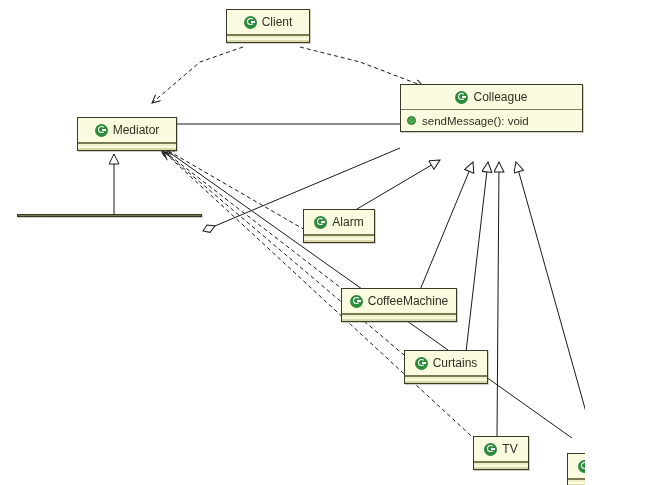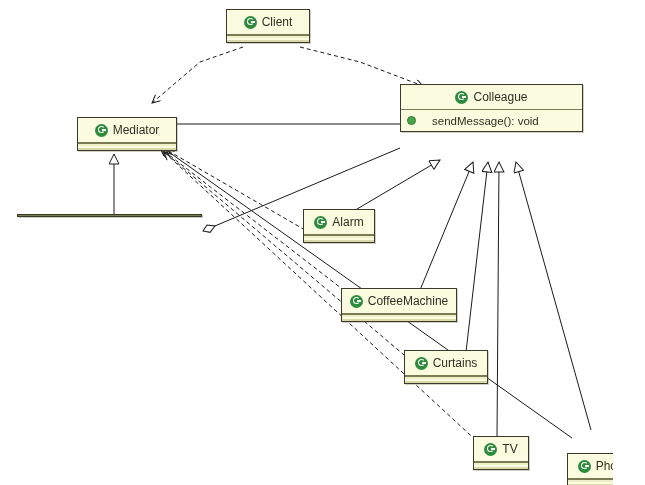--- a/index.html
+++ b/index.html
@@ -9,21 +9,20 @@
   }
   body {
     font-family: "Liberation Sans", sans-serif;
   }
   #canvas {
     position: relative;
     width: 585px;
     height: 485px;
     background: #ffffff;
     overflow: hidden;
-    padding-left: 28px;
   }
   #edges {
     position: absolute;
     left: 0;
     top: 0;
     width: 645px;
     height: 485px;
   }
   .uml-class {
     position: absolute;
@@ -46,21 +45,21 @@
   .uml-sep {
     height: 1px;
     background: #7a7a55;
   }
   .uml-members {
     padding: 1px 0 1px 0;
   }
   .uml-member {
     display: flex;
     align-items: center;
-    gap: 16px;
+    gap: 6px;
     height: 19px;
     padding: 0 6px;
     font-size: 11.5px;
     color: #2f2f23;
     white-space: nowrap;
   }
   .uml-foot {
     height: 6px;
     border-top: 1px solid #7a7a55;
     background: #fbfbe0;

